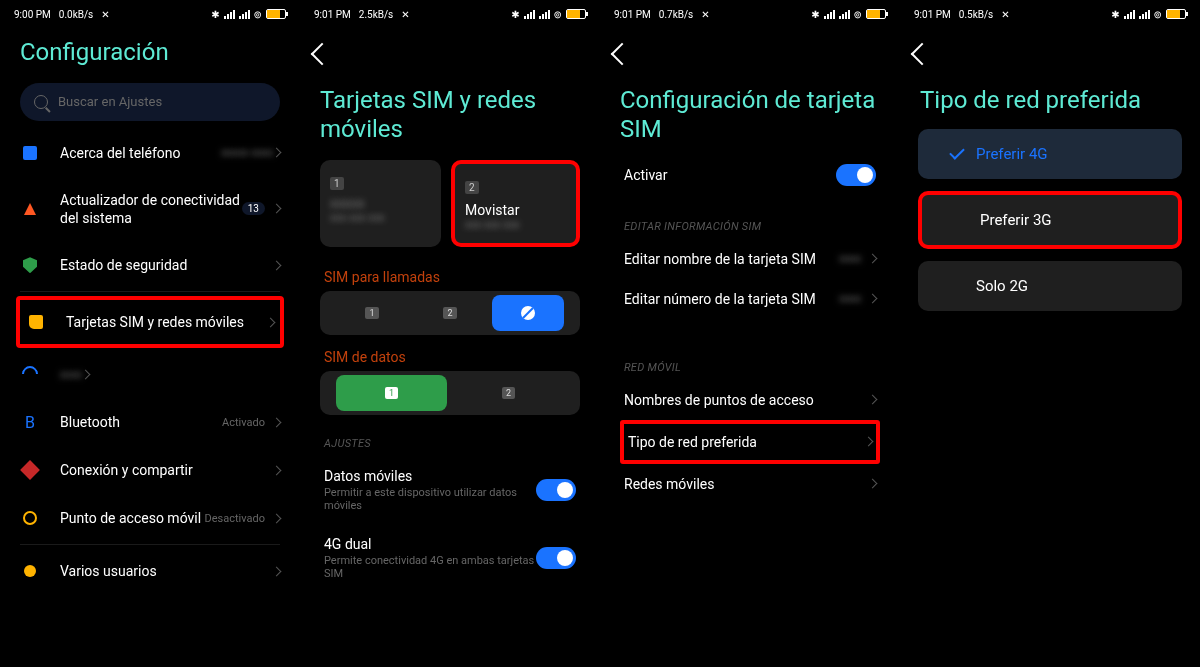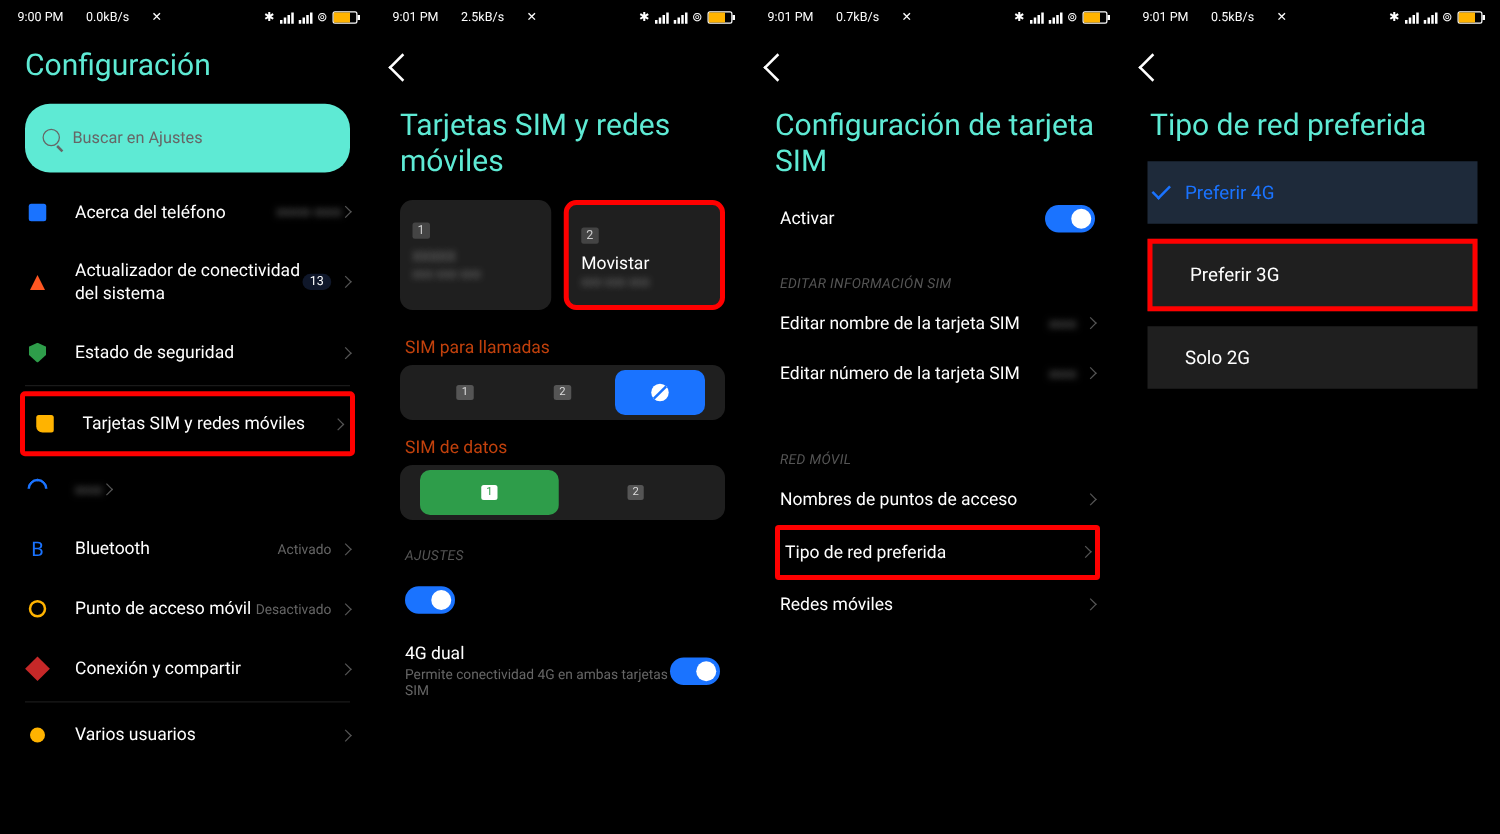--- a/index.html
+++ b/index.html
@@ -23,21 +23,21 @@
   }
   .statusbar {
     height: 28px;
     display: flex;
     align-items: center;
     justify-content: space-between;
     padding: 0 10px;
     font-size: 10px;
     color: #fff;
   }
-  .sb-left { display:flex; gap:18px; align-items:center;}
+  .sb-left { display:flex; gap:8px; align-items:flex-start;}
   .sb-right { display:flex; gap:4px; align-items:center;}
   .battery {
     width: 20px; height: 10px; border:1px solid #fff; border-radius:2px; position:relative;
   }
   .battery::after{content:"";position:absolute;right:-3px;top:2px;width:2px;height:4px;background:#fff;}
   .battery-fill{height:100%;width:70%;background:#ffb300;}
   .title-row {
     padding: 10px 16px 8px;
   }
   .title {
@@ -49,23 +49,23 @@
   .back-btn {
     width:44px;height:44px;display:flex;align-items:center;justify-content:flex-start;
     margin-left:10px;margin-top:4px;
   }
   .arrow-left {
     width:16px;height:16px;border-left:2px solid #fff;border-bottom:2px solid #fff;
     transform:rotate(45deg);
   }
   .search-bar {
     margin: 8px 16px;
-    background:#5eead4;
+    background:#0f172a;
     border-radius:20px;
-    height:55px;
+    height:38px;
     display:flex;align-items:center;
     padding:0 14px;
     color:#666;font-size:13px;
   }
   .search-icon{width:14px;height:14px;border:1.5px solid #666;border-radius:50%;position:relative;margin-right:10px;}
   .search-icon::after{content:"";position:absolute;width:6px;height:1.5px;background:#666;transform:rotate(45deg);bottom:-3px;right:-4px;}
   .list-item {
     display:flex;align-items:center;
     padding:14px 16px;
     position:relative;
@@ -96,21 +96,21 @@
   .setting-row{padding:12px 20px;display:flex;align-items:center;}
   .setting-text{flex:1;}
   .setting-text .t{font-size:14px;color:#fff;}
   .setting-text .s{font-size:11px;color:#666;line-height:1.2;margin-top:2px;}
   .toggle{width:40px;height:22px;background:#1a73ff;border-radius:11px;position:relative;flex-shrink:0;}
   .toggle::after{content:"";position:absolute;width:16px;height:16px;background:#fff;border-radius:50%;right:3px;top:3px;}
   
   .hl-block{border:4px solid #ff0000;border-radius:3px;margin:0 16px;}
   .hl-block .setting-row{padding:10px 4px;}
   
-  .opt-row{margin:6px 14px;padding:16px 4px;border-radius:0;font-size:15px;display:flex;align-items:center;background:#111;}
+  .opt-row{margin:6px 14px;padding:16px 32px;border-radius:10px;font-size:15px;display:flex;align-items:center;background:#111;}
   .opt-row.sel{background:#1e2a3a;color:#1a73ff;}
   .opt-row.hl{border:4px solid #ff0000;background:#1f1f1f;color:#fff;}
   .opt-row.plain{background:#1f1f1f;}
   .check{width:14px;height:8px;border-left:2.5px solid #1a73ff;border-bottom:2.5px solid #1a73ff;transform:rotate(-45deg);margin-right:12px;margin-top:-4px;}
   .blur{color:transparent;text-shadow:0 0 6px #888;font-size:11px;}
   .ico-sq{width:14px;height:14px;border-radius:2px;}
   .sig{display:inline-flex;align-items:flex-end;gap:1px;}
   .sig span{width:2px;background:#fff;}
   .sig span:nth-child(1){height:3px}.sig span:nth-child(2){height:5px}.sig span:nth-child(3){height:7px}.sig span:nth-child(4){height:9px}
 </style>
@@ -195,32 +195,32 @@
   <div class="list-item">
     <div class="li-icon">
         <span style="color:#1a73ff;font-size:16px">B</span>
       </div>
     <div class="li-text">Bluetooth</div>
     <span class="li-sub">Activado</span>
     <div class="chev" style="margin-left:8px"></div>
   </div>
   <div class="list-item">
     <div class="li-icon">
+        <div style="width:14px;height:14px;background:#c62828;transform:rotate(45deg)"></div>
+      </div>
+    <div class="li-text">Conexión y compartir</div>
+    <div class="chev"></div>
+  </div>
+  <div class="list-item">
+    <div class="li-icon">
         <div style="width:14px;height:14px;border:2px solid #ffb300;border-radius:50%"></div>
       </div>
     <div class="li-text">Punto de acceso móvil</div>
     <span class="li-sub">Desactivado</span>
     <div class="chev" style="margin-left:8px"></div>
-  </div>
-  <div class="list-item">
-    <div class="li-icon">
-        <div style="width:14px;height:14px;background:#c62828;transform:rotate(45deg)"></div>
-      </div>
-    <div class="li-text">Conexión y compartir</div>
-    <div class="chev"></div>
   </div>
   <div class="divider"></div>
   <div class="list-item">
     <div class="li-icon">
         <div style="width:12px;height:12px;background:#ffb300;border-radius:50%"></div>
       </div>
     <div class="li-text">Varios usuarios</div>
     <div class="chev"></div>
   </div>
 </div>
@@ -286,20 +286,24 @@
   <div class="pill-group">
     <div class="pill green">
         <span class="small-sim-badge" style="background:#fff;color:#2e9d4a">1</span>
       </div>
     <div class="pill">
         <span class="small-sim-badge">2</span>
       </div>
   </div>
   <div class="section-header-small">AJUSTES</div>
   <div class="setting-row">
+    <div class="setting-text">
+        <div class="t">Datos móviles</div>
+        <div class="s">Permitir a este dispositivo utilizar datos móviles</div>
+      </div>
     <div class="toggle"></div>
   </div>
   <div class="setting-row">
     <div class="setting-text">
         <div class="t">4G dual</div>
         <div class="s">Permite conectividad 4G en ambas tarjetas SIM</div>
       </div>
     <div class="toggle"></div>
   </div>
 </div>

